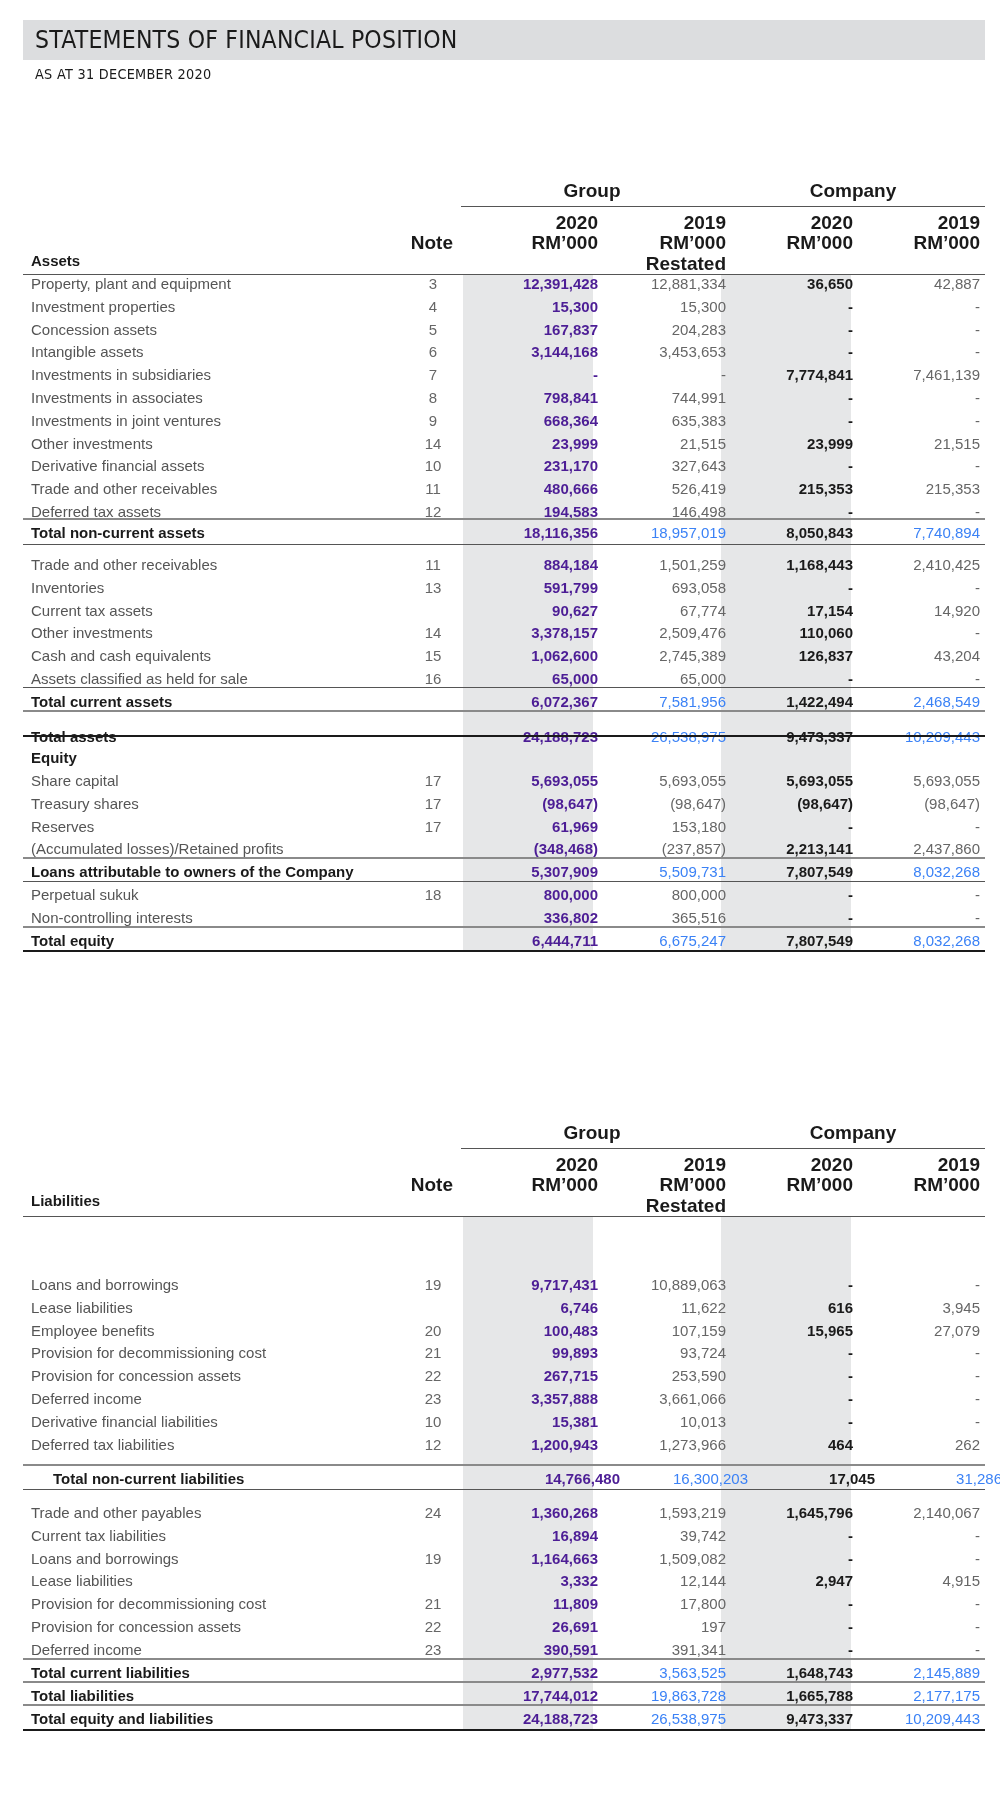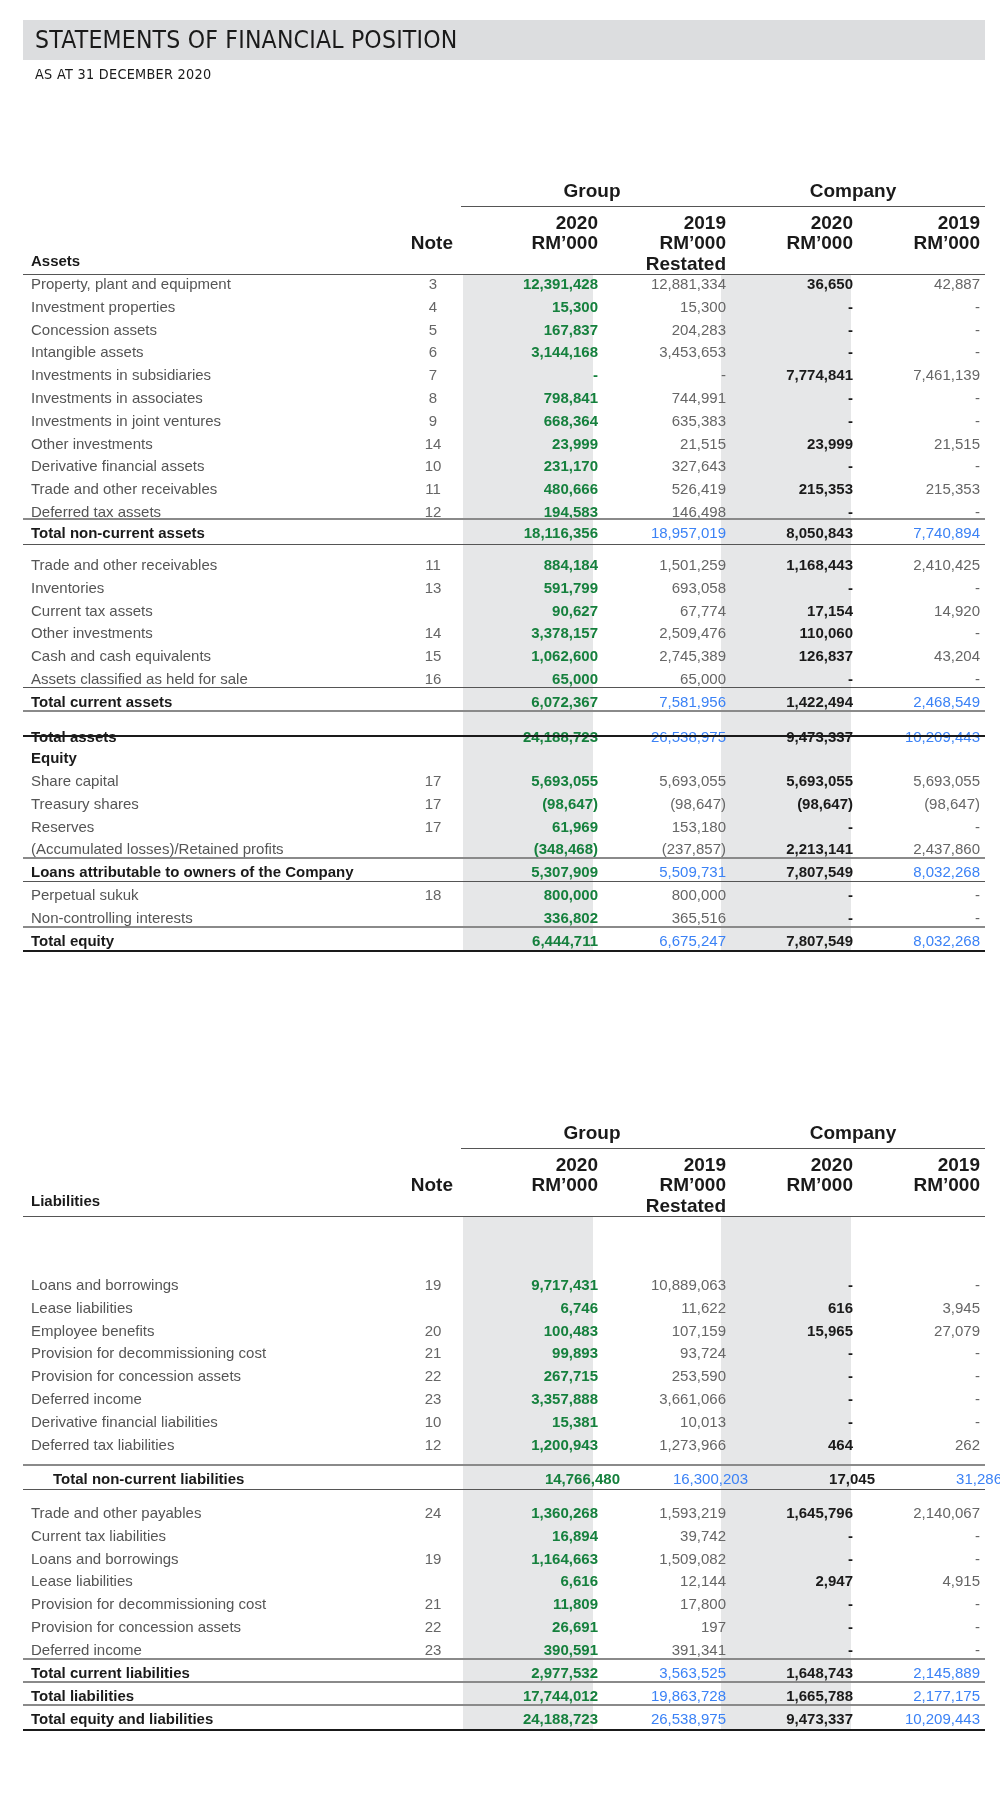--- a/index.html
+++ b/index.html
@@ -15,21 +15,21 @@
   .hdr.c { text-align:center; }
   .rule { position:absolute; height:0; border-top:1.5px solid #2a2a2a; }
   .rule.thin { border-top:1px solid #555; }
   .rule.grey { border-top:2px solid #8a8a8a; }
   .rule.dark { border-top:2.5px solid #1a1a1a; }
 
   .row { position:absolute; left:0; width:962px; height:26px; font-size:15px; }
   .row .lbl { position:absolute; left:8px; top:4px; color:#555; white-space:nowrap; }
   .row .note { position:absolute; left:380px; width:60px; top:4px; text-align:center; color:#666; }
   .row .v { position:absolute; top:4px; text-align:right; width:120px; }
-  .row .v1 { left:455px; font-weight:bold; color:#15803d;text-align:right; }
+  .row .v1 { left:455px; font-weight:bold; color:#4c1d95;text-align:right; }
   .row .v2 { left:583px; color:#666; }
   .row .v3 { left:710px; font-weight:bold; color:#1a1a1a; }
   .row .v4 { left:837px; color:#666;text-align:right; }
   .row.section .lbl { font-weight:bold; color:#1a1a1a; }
   .row.total .lbl { font-weight:bold; color:#1a1a1a; }
   .row.total .v2, .row.total .v4 { color:#3b82f6; }
 </style>
 </head>
 <body>
 
@@ -431,21 +431,21 @@
         <span class="lbl">Loans and borrowings</span>
         <span class="note">19</span>
         <span class="v v1">1,164,663</span>
         <span class="v v2">1,509,082</span>
         <span class="v v3">-</span>
         <span class="v v4">-</span>
       </div>
       <div class="row item" style="top: 446.4px;">
         <span class="lbl">Lease liabilities</span>
         <span class="note"></span>
-        <span class="v v1">6,616</span>
+        <span class="v v1">3,332</span>
         <span class="v v2">12,144</span>
         <span class="v v3">2,947</span>
         <span class="v v4">4,915</span>
       </div>
       <div class="row item" style="top: 469.2px;">
         <span class="lbl">Provision for decommissioning cost</span>
         <span class="note">21</span>
         <span class="v v1">11,809</span>
         <span class="v v2">17,800</span>
         <span class="v v3">-</span>

